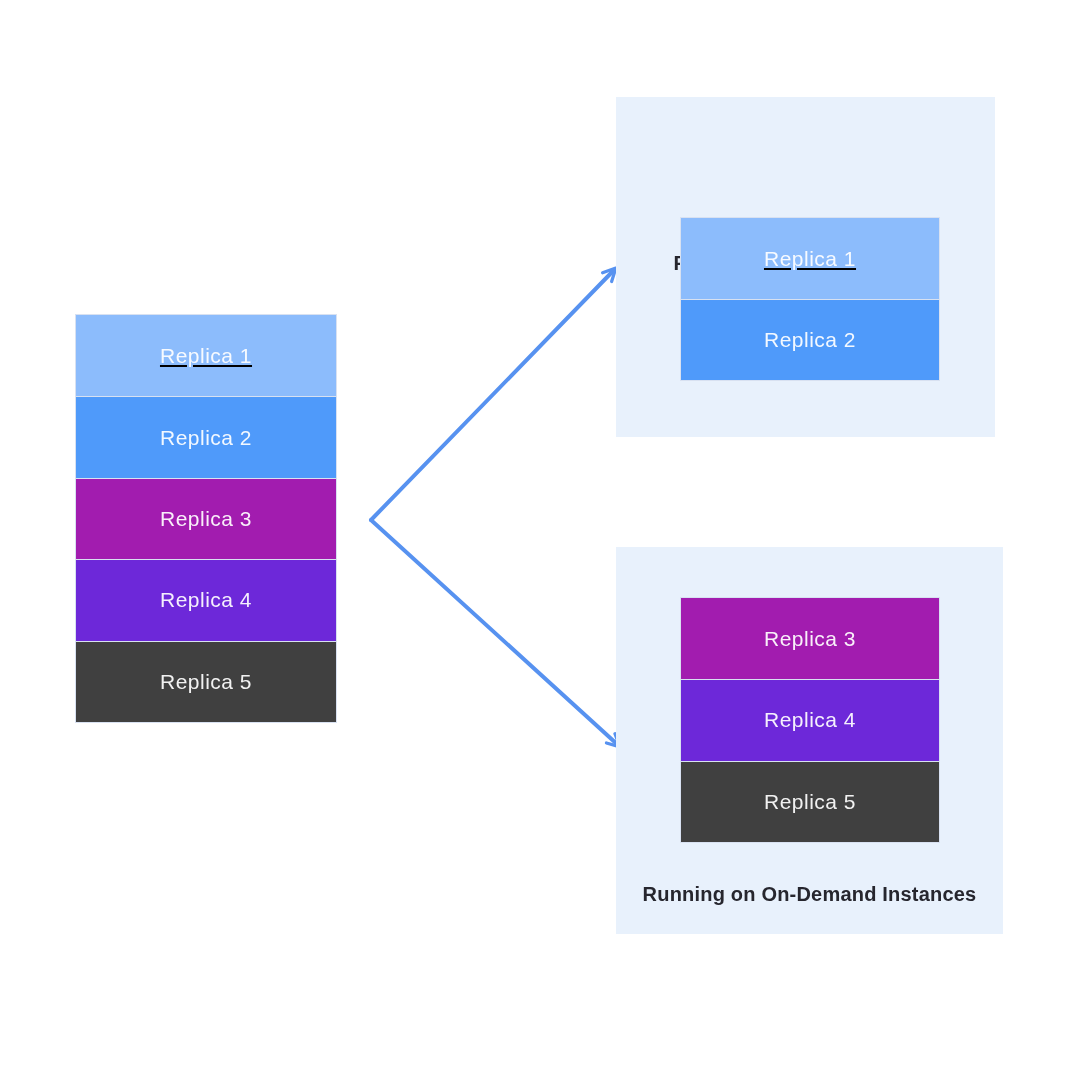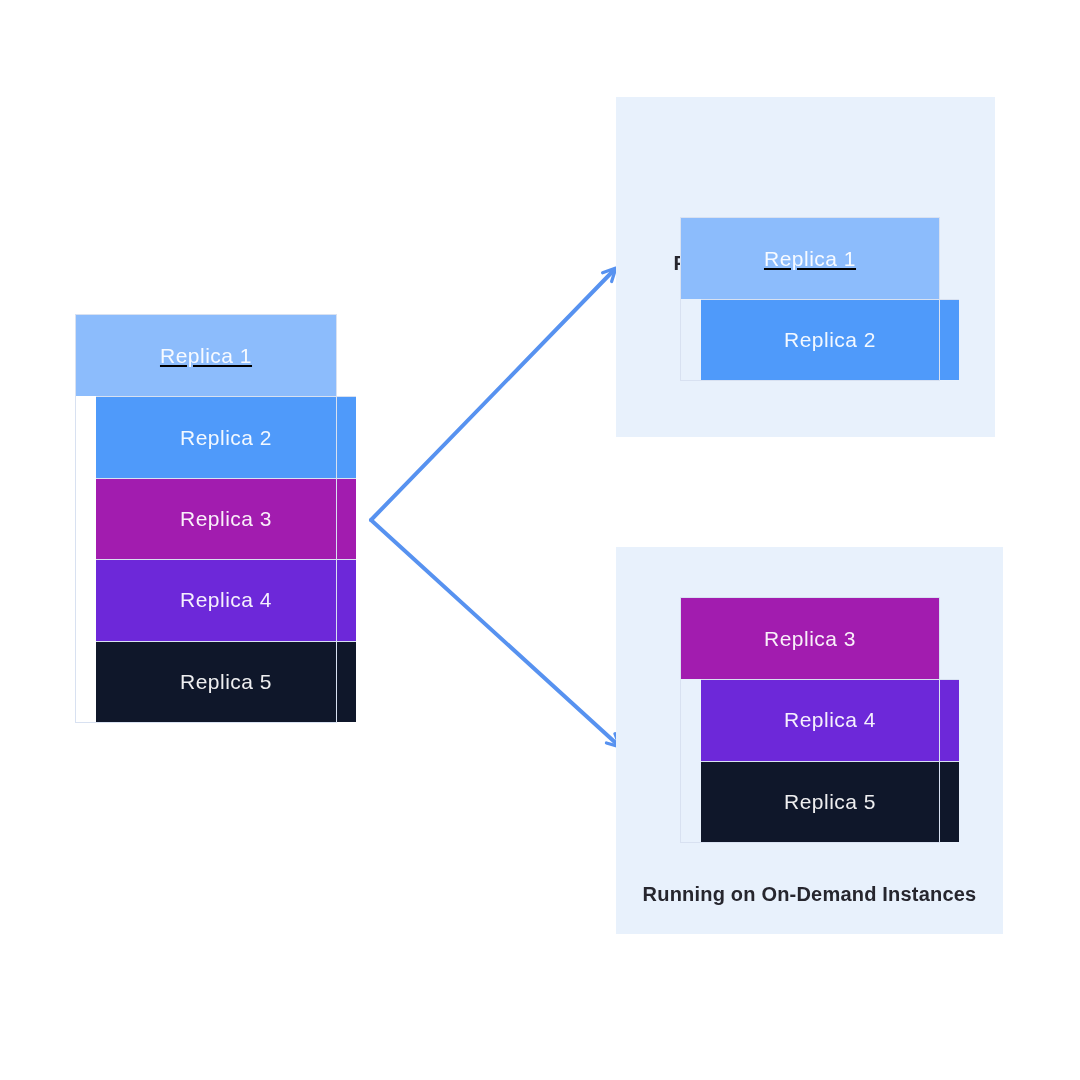--- a/index.html
+++ b/index.html
@@ -20,32 +20,32 @@
   .stack {
     outline: 1px solid #d8e1f1;
   }
   .bar {
     width: 100%;
     display: flex;
     align-items: center;
     justify-content: center;
     box-sizing: border-box;
   }
-  .bar + .bar { border-top: 1px solid #d8e1f1; margin-left: 20px; }
+  .bar + .bar { border-top: 1px solid #d8e1f1; }
   .bar span {
     color: rgba(255,255,255,0.93);
     font-size: 21px;
     letter-spacing: 0.5px;
     font-weight: 400;
   }
   .shade-0 { background: #8cbcfc; text-decoration: underline; }
   .shade-1 { background: #4f9afa; }
   .shade-2 { background: #a21caf; }
   .shade-3 { background: #6d28d9; }
-  .shade-4 { background: #0f172a; }
+  .shade-4 { background: #404040; }
 
   
   .workload-group {
     position: absolute;
     left: 76px;
     top: 315px;
     width: 260px;
   }
   .workload-group .bar { height: 81.4px; }
   .workload-label {

